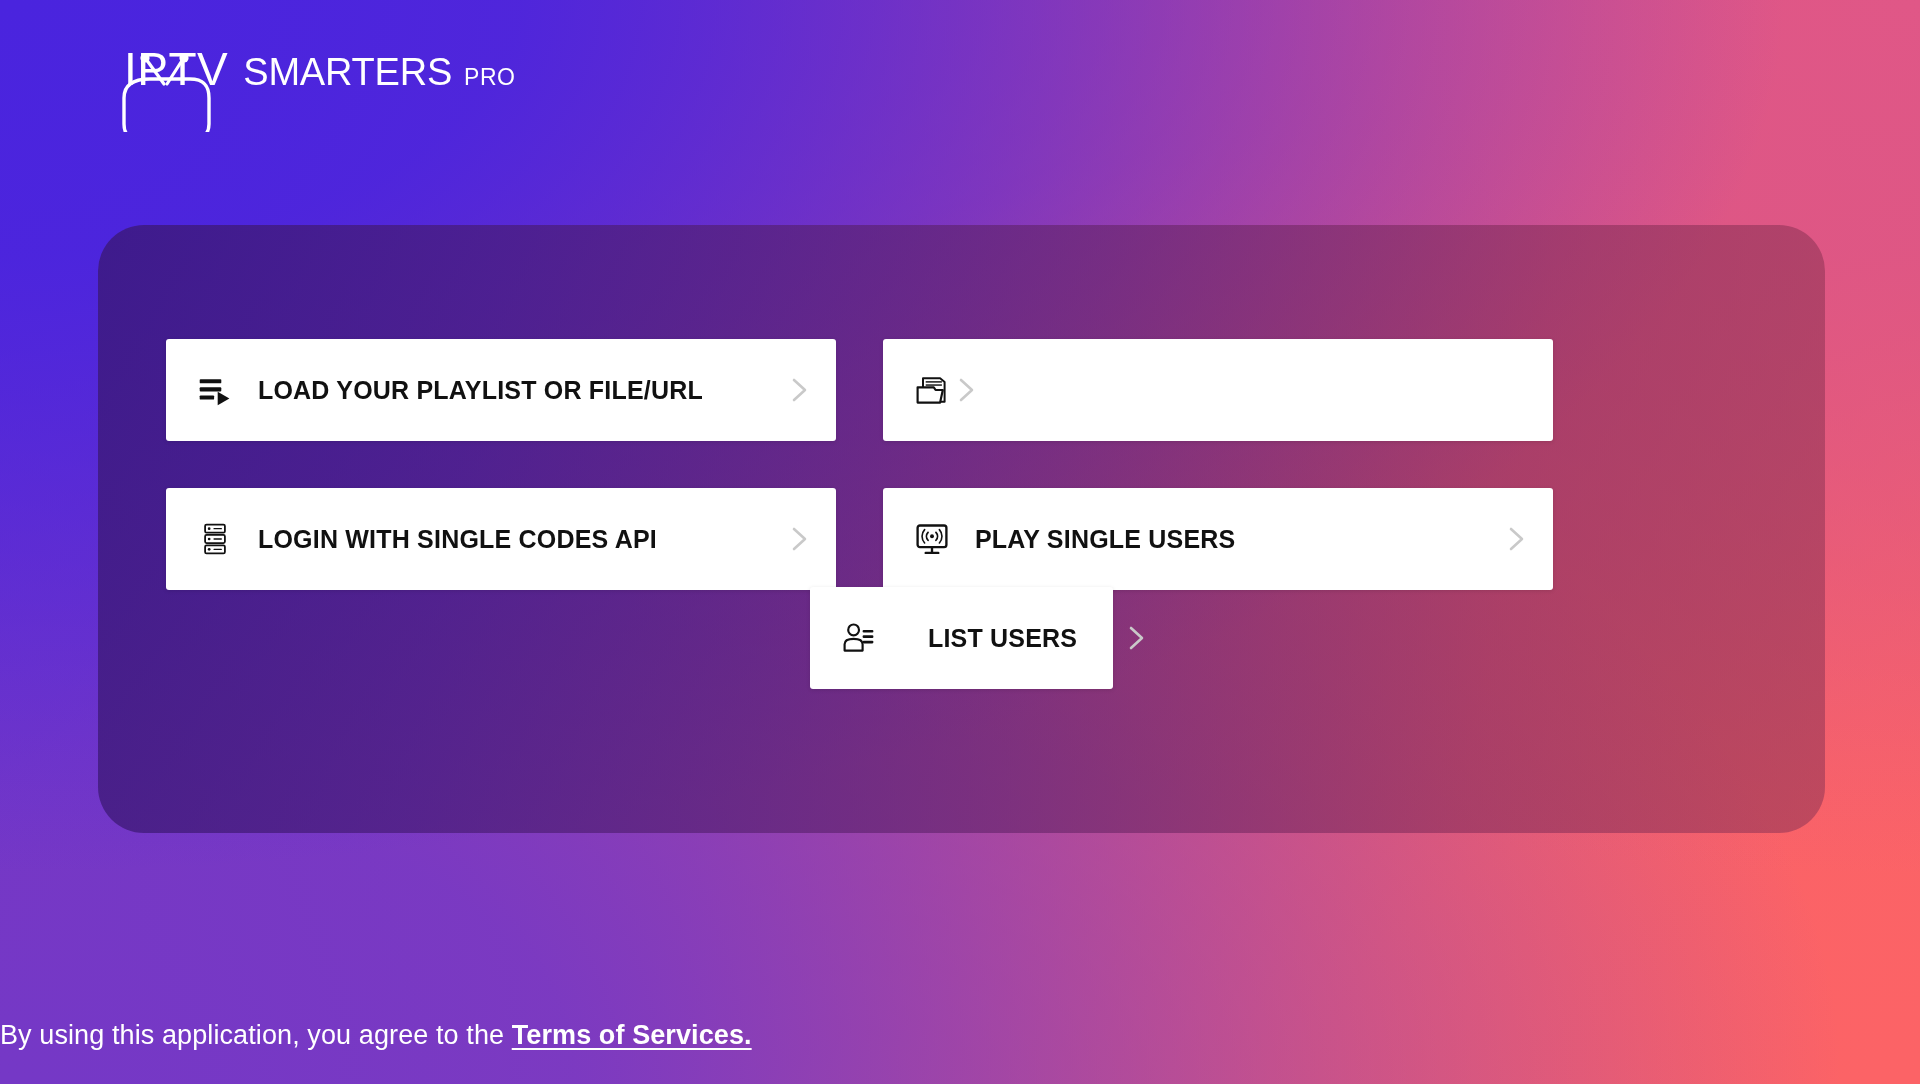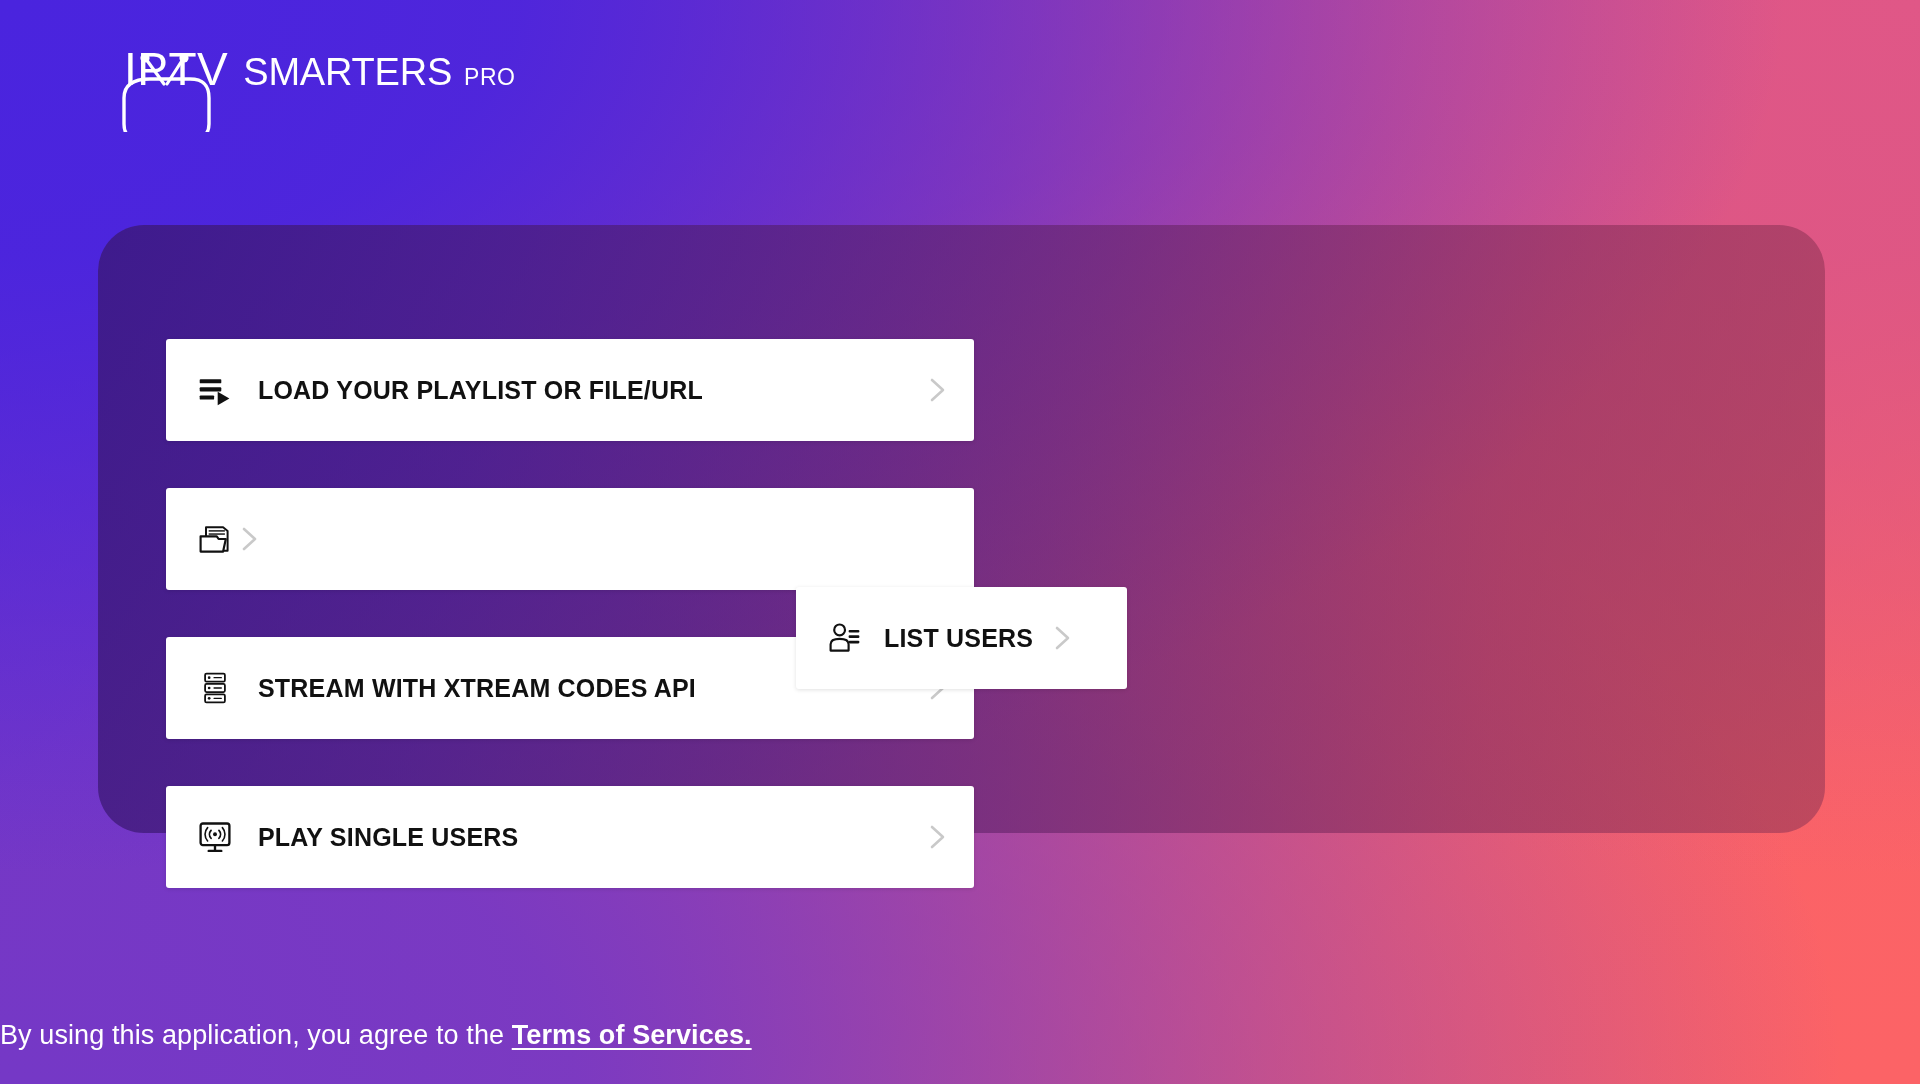--- a/index.html
+++ b/index.html
@@ -93,21 +93,21 @@
   #btn-grid {
     position: absolute;
     left: 68px;
     top: 114px;
     width: 1590px;
     display: flex;
     flex-wrap: wrap;
     gap: 47px 47px;
   }
   .menu-btn {
-    width: 808px;
+    width: 670px;
     height: 102px;
     background: #ffffff;
     border: none;
     border-radius: 3px;
     display: flex;
     align-items: center;
     padding: 0 24px 0 28px;
     cursor: pointer;
     box-shadow: 0 1px 4px rgba(0,0,0,0.12);
     font-family: "Liberation Sans", sans-serif;
@@ -141,23 +141,24 @@
   
   #btn-center-wrap {
     position: absolute;
     left: 0;
     right: 0;
     top: 362px;
     display: flex;
     justify-content: center;
   }
   #btn-list-users {
-    width: 331px;
+    width: 303px;
     height: 102px;
     padding: 0 20px 0 28px;
+    gap: 30px;
   }
   #btn-list-users .lbl {
     flex: 0 1 auto;
     margin-left: 18px;
     font-size: 25px;
   }
   #btn-list-users .chev {
     margin-left: 16px;
   }
 
@@ -250,21 +251,21 @@
           <rect x="9" y="15.5" width="22" height="9" rx="1.6" stroke="#111" stroke-width="2"></rect>
           <rect x="9" y="27" width="22" height="9" rx="1.6" stroke="#111" stroke-width="2"></rect>
           <circle cx="13.5" cy="8.5" r="1.5" fill="#111"></circle>
           <circle cx="13.5" cy="20" r="1.5" fill="#111"></circle>
           <circle cx="13.5" cy="31.5" r="1.5" fill="#111"></circle>
           <path d="M19 8.5 L27 8.5" stroke="#111" stroke-width="1.6" stroke-linecap="round"></path>
           <path d="M19 20 L27 20" stroke="#111" stroke-width="1.6" stroke-linecap="round"></path>
           <path d="M19 31.5 L27 31.5" stroke="#111" stroke-width="1.6" stroke-linecap="round"></path>
         </svg>
       </span>
-      <span class="lbl">STREAM WITH XTREAM CODES API</span>
+      <span class="lbl">LOGIN WITH SINGLE CODES API</span>
       <span class="chev">
         <svg viewBox="0 0 26 34" width="26" height="34" fill="none" xmlns="http://www.w3.org/2000/svg">
           <path d="M8 7 L19 17 L8 27" stroke="currentColor" stroke-width="2.6" stroke-linecap="round" stroke-linejoin="round"></path>
         </svg>
       </span>
     </button>
 
     <button class="menu-btn">
       <span class="ico">
         <svg viewBox="0 0 40 40" width="36" height="36" fill="none" xmlns="http://www.w3.org/2000/svg">

